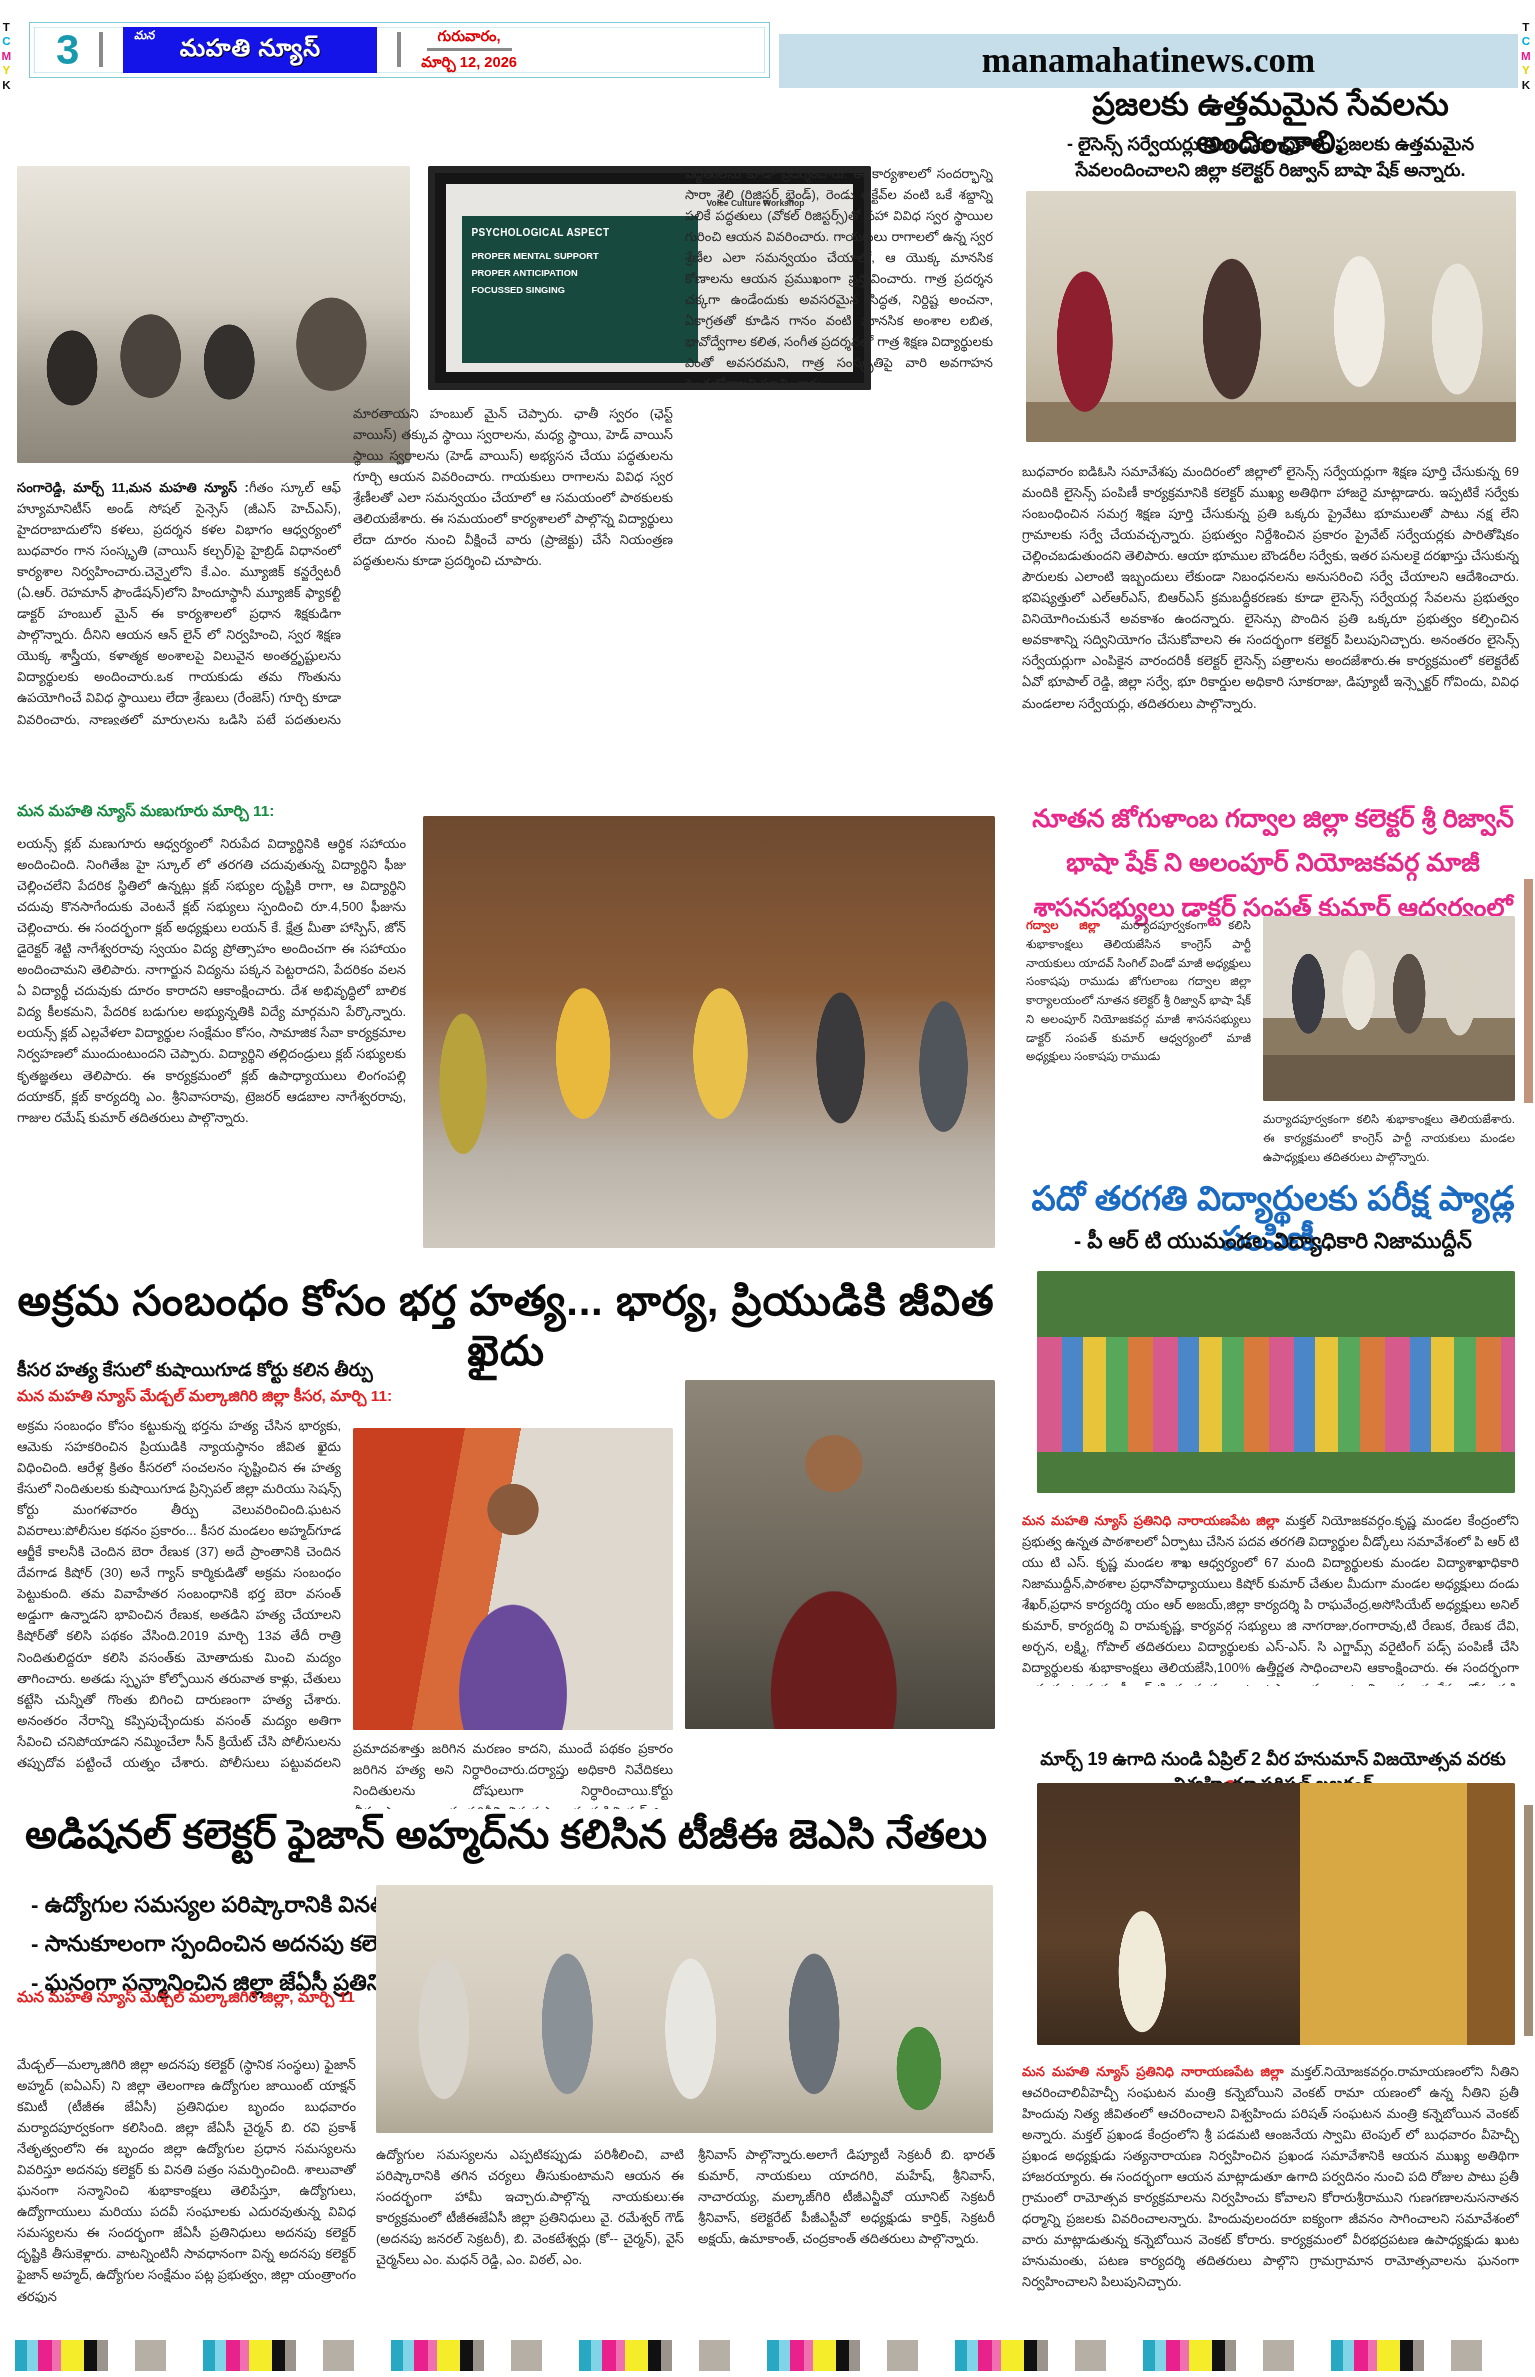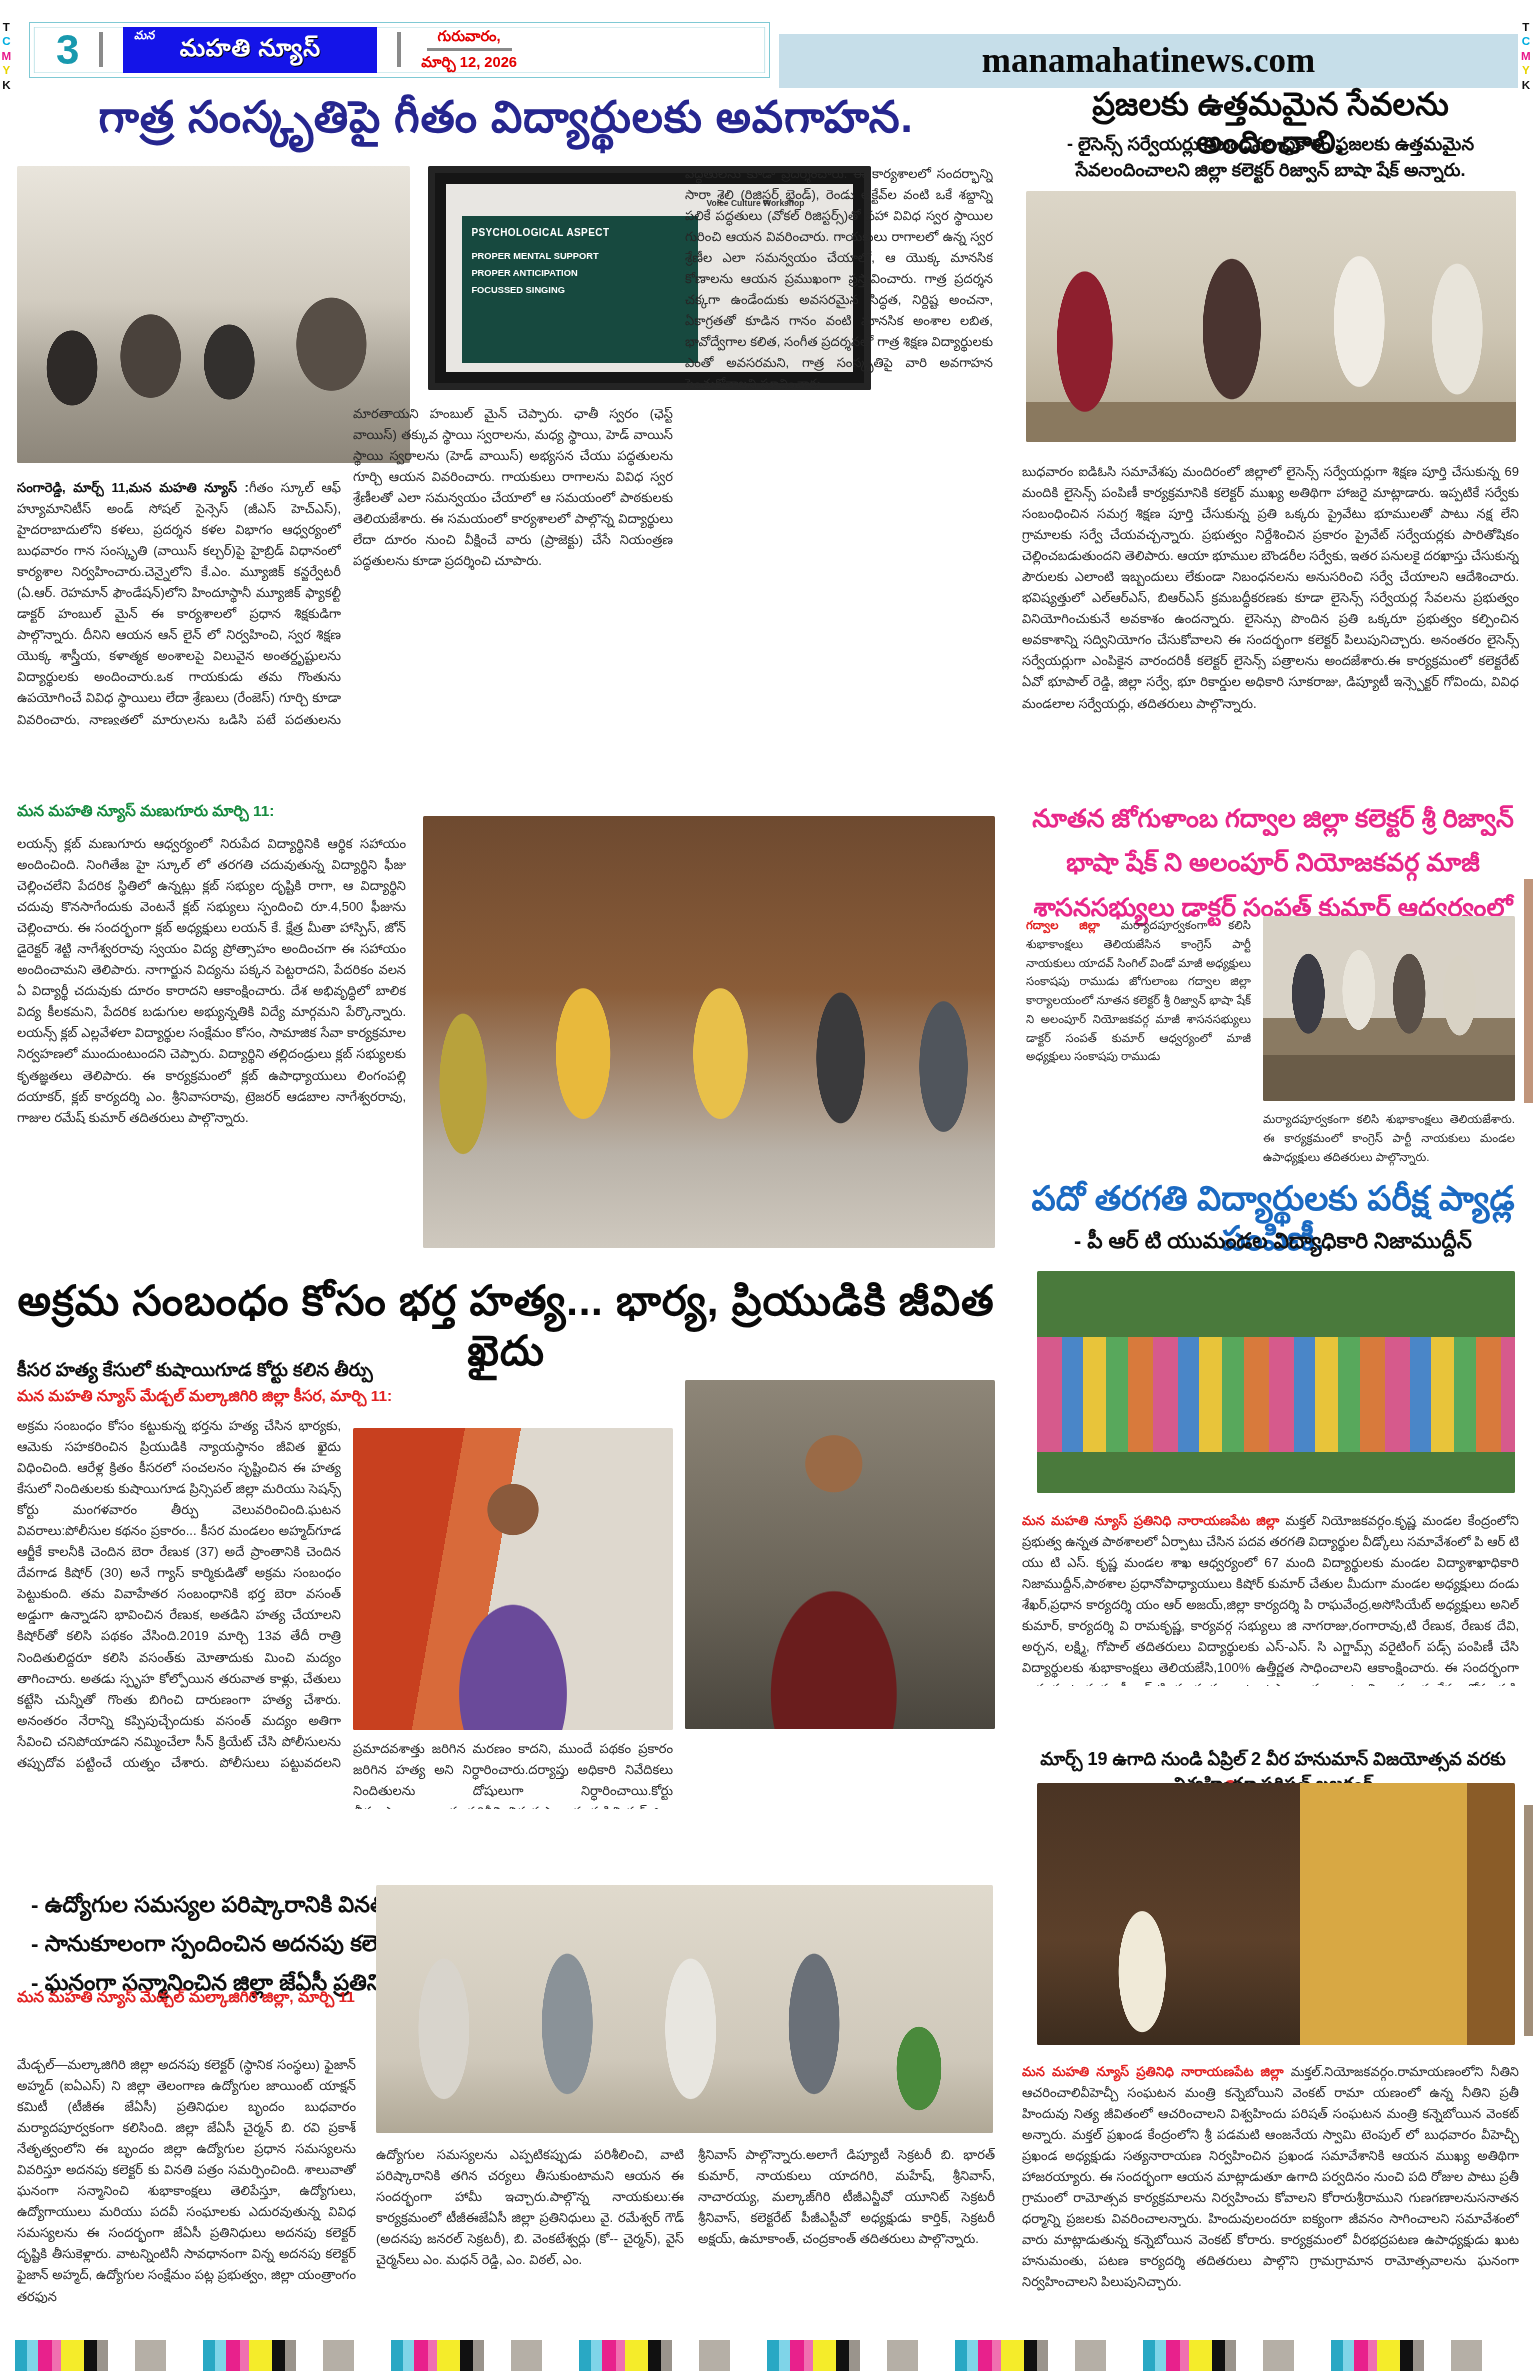--- a/index.html
+++ b/index.html
@@ -150,21 +150,20 @@
     <div class="datebox">
       <div>గురువారం,</div>
       <div class="rule"></div>
       <div>మార్చి 12, 2026</div>
     </div>
   </div>
   <div class="webbar">
     <span class="weburl">manamahatinews.com</span>
   </div>
 
-  <div class="hl hl-voice" style="left:17px;top:91px;width:978px;">గాత్ర సంస్కృతిపై గీతం విద్యార్థులకు అవగాహన.</div>
   <div class="photo ph-classroom" style="left:17px;top:166px;width:393px;height:297px;"></div>
   <div class="photo ph-tv" style="left:428px;top:166px;width:443px;height:224px;">
     <div class="tv-screen">
       <div class="tv-slide">
         <div class="slide-title">PSYCHOLOGICAL ASPECT</div>
         <div>PROPER MENTAL SUPPORT</div>
         <div>PROPER ANTICIPATION</div>
         <div>FOCUSSED SINGING</div>
       </div>
       <div class="tv-side">
@@ -226,20 +225,21 @@
   </div>
   <div class="photo ph-man" style="left:685px;top:1380px;width:310px;height:349px;"></div>
 
   <div class="hl hl-rama" style="left:1026px;top:1778px;width:494px;text-align:center;">గ్రామ గ్రామాన  శ్రీ రామ రామోత్సవాలు  నిర్వహించాలి</div>
   <div class="subbold" style="left:1026px;top:1749px;width:494px;text-align:center;font-size:18px;">మార్చ్ 19 ఉగాది నుండి ఏప్రిల్ 2 వీర  హనుమాన్ విజయోత్సవ  వరకు విశ్వహిందూ పరిషత్ బజరంగ్</div>
   <div class="photo ph-temple" style="left:1037px;top:1783px;width:478px;height:262px;"></div>
   <div class="bt" style="left:1022px;top:2061px;width:497px;height:254px;">
     <p><b class="dl red">మన మహతి న్యూస్ ప్రతినిధి నారాయణపేట జిల్లా</b> <span>మక్తల్.నియోజకవర్గం.రామాయణంలోని  నీతిని ఆచరించాలివీహెచ్చీ  సంఘటన మంత్రి కన్నెబోయిని వెంకట్ రామా యణంలో ఉన్న నీతిని ప్రతీ హిందువు నిత్య జీవితంలో ఆచరించాలని విశ్వహిందు పరిషత్  సంఘటన మంత్రి కన్నెబోయిన వెంకట్ అన్నారు. మక్తల్ ప్రఖండ కేంద్రంలోని  శ్రీ పడమటి ఆంజనేయ స్వామి టెంపుల్ లో బుధవారం వీహెచ్చీ ప్రఖండ అధ్యక్షుడు సత్యనారాయణ నిర్వహించిన ప్రఖండ సమావేశానికి ఆయన ముఖ్య అతిథిగా హాజరయ్యారు. ఈ సందర్భంగా ఆయన మాట్లాడుతూ ఉగాది పర్వదినం నుంచి పది రోజుల పాటు ప్రతీ గ్రామంలో రామోత్సవ కార్యక్రమాలను నిర్వహించు కోవాలని కోరారుశ్రీరాముని గుణగణాలనుసనాతన ధర్మాన్ని ప్రజలకు వివరించాలన్నారు. హిందువులందరూ ఐక్యంగా జీవనం సాగించాలని సమావేశంలో వారు మాట్లాడుతున్న కన్నెబోయిన వెంకట్ కోరారు. కార్యక్రమంలో వీరభద్రపటణ ఉపాధ్యక్షుడు ఖుట హనుమంతు, పటణ కార్యదర్శి తదితరులు పాల్గొని గ్రామగ్రామాన రామోత్సవాలను ఘనంగా నిర్వహించాలని పిలుపునిచ్చారు.</span></p>
   </div>
 
+  <div class="hl hl-jac" style="left:17px;top:1811px;width:978px;">అడిషనల్ కలెక్టర్ ఫైజాన్ అహ్మద్‌ను కలిసిన  టీజీఈ జెఎసి నేతలు</div>
   <div class="bullets" style="left:31px;top:1885px;width:486px;">
     <div>- ఉద్యోగుల సమస్యల పరిష్కారానికి వినతి</div>
     <div>- సానుకూలంగా స్పందించిన అదనపు కలెక్టర్</div>
     <div>- ఘనంగా సన్మానించిన జిల్లా జేఏసీ ప్రతినిధులు</div>
   </div>
   <div class="byline red" style="left:17px;top:1988px;width:463px;">మన మహతి న్యూస్ మేడ్చల్  మల్కాజిగిరి జిల్లా, మార్చి 11</div>
   <div class="bt" style="left:17px;top:2014px;width:339px;height:299px;margin-top:40px;">
     <p>మేడ్చల్—మల్కాజిగిరి జిల్లా అదనపు కలెక్టర్ (స్థానిక సంస్థలు) ఫైజాన్ అహ్మద్ (ఐఏఎస్) ని జిల్లా తెలంగాణ ఉద్యోగుల జాయింట్ యాక్షన్ కమిటీ (టీజీఈ జేఏసీ) ప్రతినిధుల బృందం బుధవారం మర్యాదపూర్వకంగా కలిసింది. జిల్లా జేఏసీ చైర్మన్ బి. రవి ప్రకాశ్ నేతృత్వంలోని ఈ బృందం జిల్లా ఉద్యోగుల ప్రధాన సమస్యలను వివరిస్తూ అదనపు కలెక్టర్ కు వినతి పత్రం సమర్పించింది. శాలువాతో ఘనంగా సన్మానించి శుభాకాంక్షలు తెలిపేస్తూ, ఉద్యోగులు, ఉద్యోగాయులు మరియు పదవీ సంఘాలకు ఎదురవుతున్న వివిధ సమస్యలను ఈ సందర్భంగా జేఏసీ ప్రతినిధులు అదనపు కలెక్టర్ దృష్టికి తీసుకెళ్లారు. వాటన్నింటినీ సావధానంగా విన్న అదనపు కలెక్టర్ ఫైజాన్ అహ్మద్, ఉద్యోగుల సంక్షేమం పట్ల ప్రభుత్వం, జిల్లా యంత్రాంగం తరఫున</p>
   </div>
   <div class="photo ph-jac" style="left:376px;top:1885px;width:617px;height:248px;"></div>

